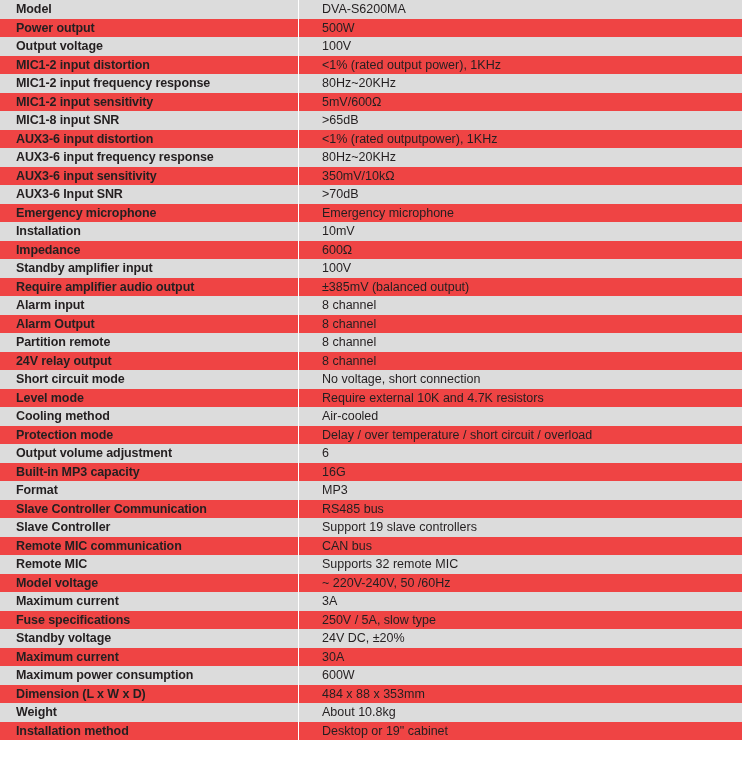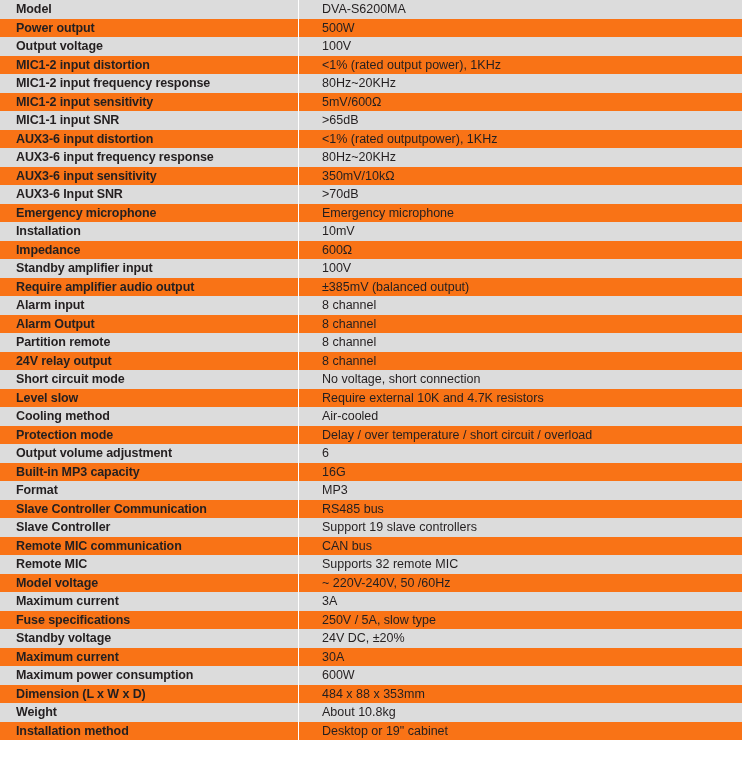--- a/index.html
+++ b/index.html
@@ -38,21 +38,21 @@
   }
   .col-value {
     width: 452px;
     font-weight: normal;
     padding-left: 8px;
   }
   tr.shade td {
     background: #dcdcdc;
   }
   tr.plain td {
-    background: #f97316;
+    background: #ef4444;
   }
   .vline {
     position: absolute;
     top: 0;
     left: 298px;
     width: 1px;
     height: 759px;
     background: #ffffff;
     pointer-events: none;
   }
@@ -86,21 +86,21 @@
         </tr>
         <tr class="shade">
           <td class="col-label">MIC1-2 input frequency response</td>
           <td class="col-value">80Hz~20KHz</td>
         </tr>
         <tr class="plain">
           <td class="col-label">MIC1-2 input sensitivity</td>
           <td class="col-value">5mV/600Ω</td>
         </tr>
         <tr class="shade">
-          <td class="col-label">MIC1-1 input SNR</td>
+          <td class="col-label">MIC1-8 input SNR</td>
           <td class="col-value">&gt;65dB</td>
         </tr>
         <tr class="plain">
           <td class="col-label">AUX3-6 input distortion</td>
           <td class="col-value">&lt;1% (rated outputpower), 1KHz</td>
         </tr>
         <tr class="shade">
           <td class="col-label">AUX3-6 input frequency response</td>
           <td class="col-value">80Hz~20KHz</td>
         </tr>
@@ -146,21 +146,21 @@
         </tr>
         <tr class="plain">
           <td class="col-label">24V relay output</td>
           <td class="col-value">8 channel</td>
         </tr>
         <tr class="shade">
           <td class="col-label">Short circuit mode</td>
           <td class="col-value">No voltage, short connection</td>
         </tr>
         <tr class="plain">
-          <td class="col-label">Level slow</td>
+          <td class="col-label">Level mode</td>
           <td class="col-value">Require external 10K and 4.7K resistors</td>
         </tr>
         <tr class="shade">
           <td class="col-label">Cooling method</td>
           <td class="col-value">Air-cooled</td>
         </tr>
         <tr class="plain">
           <td class="col-label">Protection mode</td>
           <td class="col-value">Delay / over temperature / short circuit / overload</td>
         </tr>

